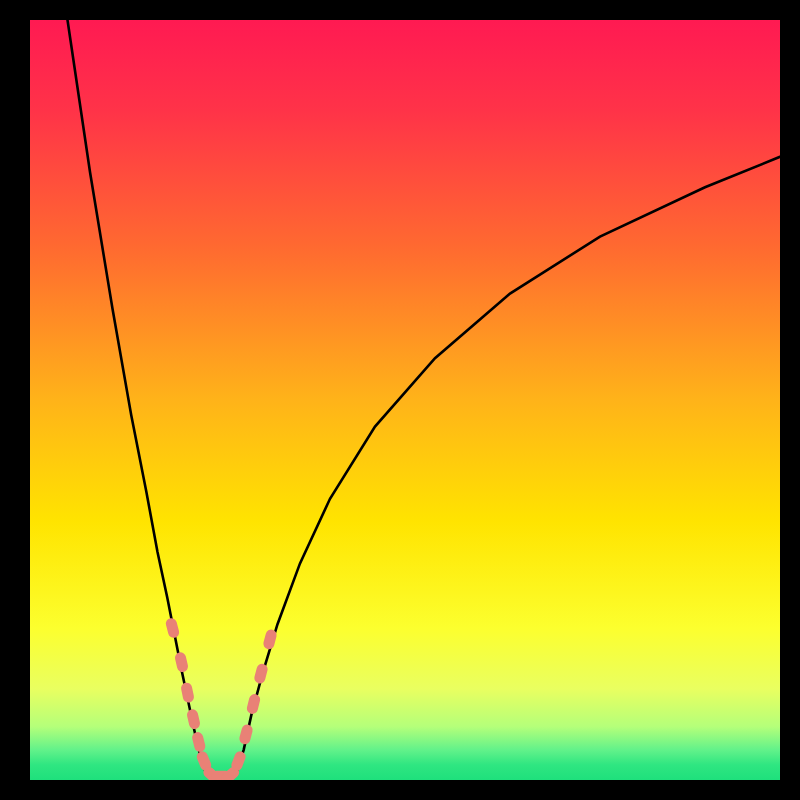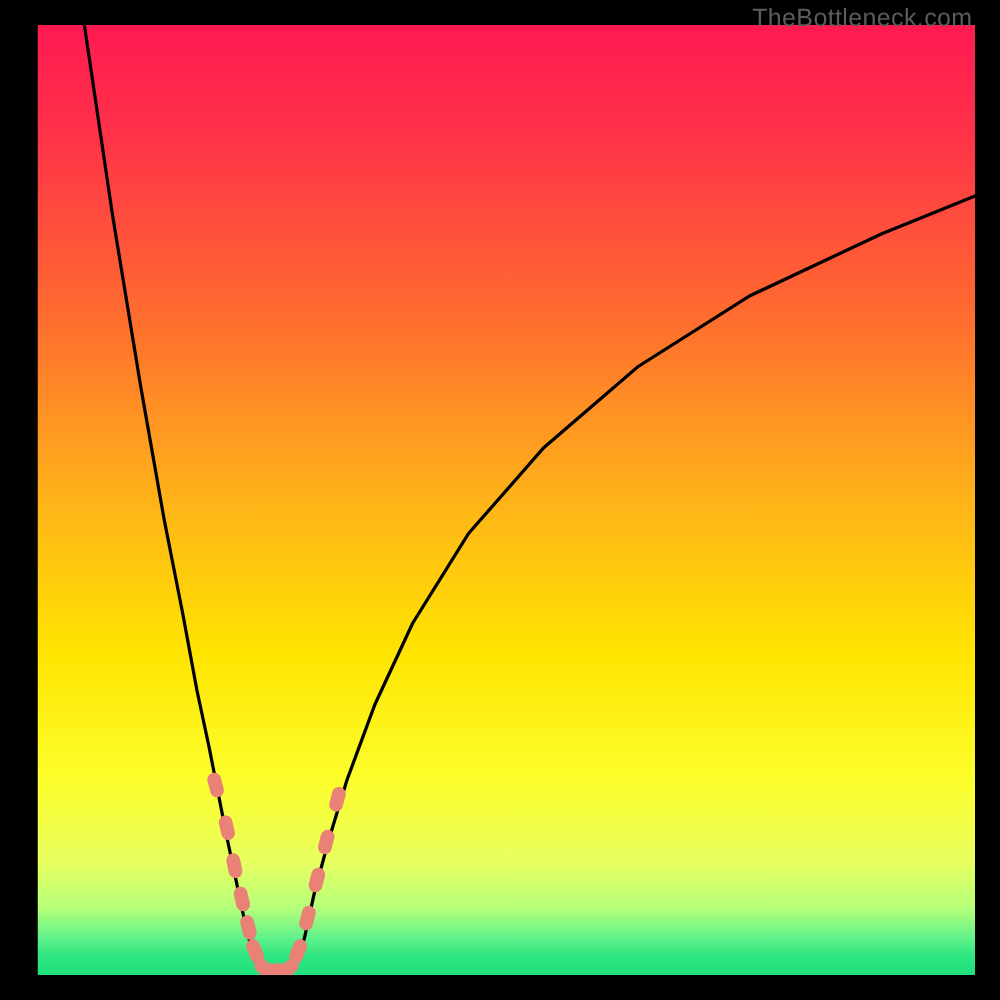--- a/index.html
+++ b/index.html
@@ -83,14 +83,13 @@
           <rect x="190.25" y="749.94" width="20" height="11" rx="5.5" fill="#e98176" transform="rotate(-41.4 200.25 755.44)"></rect>
           <rect x="198.50" y="735.50" width="20" height="11" rx="5.5" fill="#e98176" transform="rotate(-69.0 208.50 741.00)"></rect>
           <rect x="206.00" y="708.90" width="20" height="11" rx="5.5" fill="#e98176" transform="rotate(-75.3 216.00 714.40)"></rect>
           <rect x="213.50" y="678.50" width="20" height="11" rx="5.5" fill="#e98176" transform="rotate(-76.1 223.50 684.00)"></rect>
           <rect x="221.00" y="648.10" width="20" height="11" rx="5.5" fill="#e98176" transform="rotate(-75.7 231.00 653.60)"></rect>
           <rect x="230.00" y="613.90" width="20" height="11" rx="5.5" fill="#e98176" transform="rotate(-75.3 240.00 619.40)"></rect>
         </g>
     </svg>
   </div>
 
-  <div class="watermark">TheBottleneck.com</div>
 </div>
 
 </body></html>

